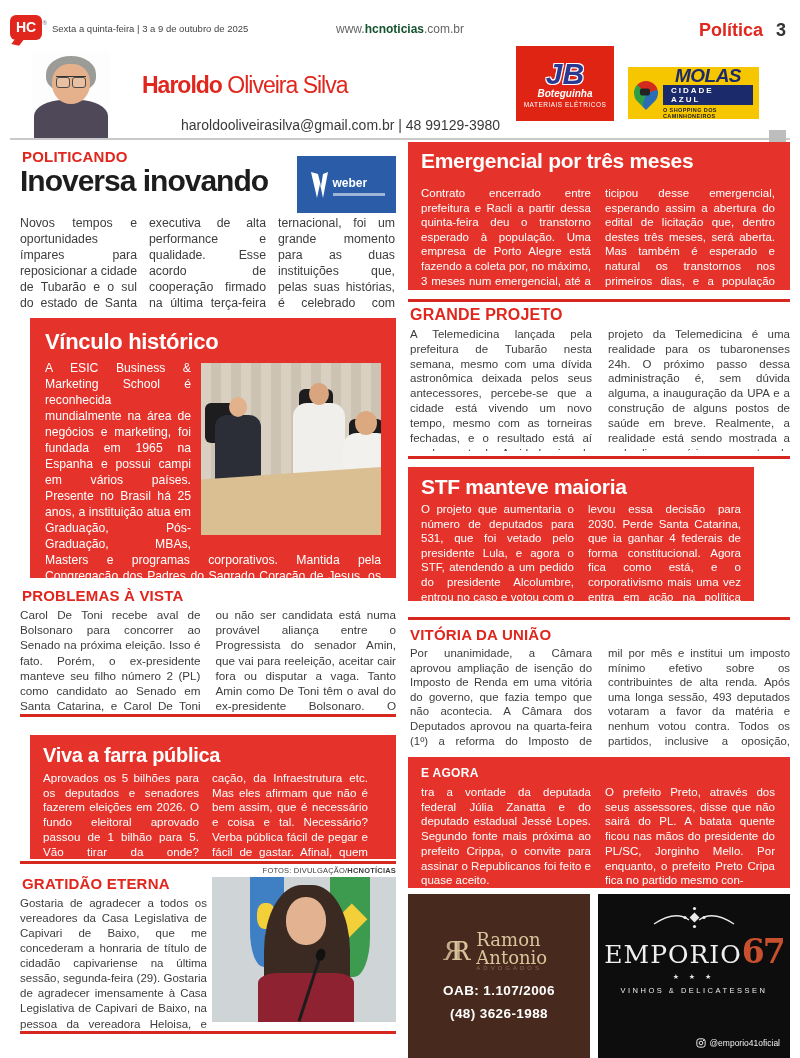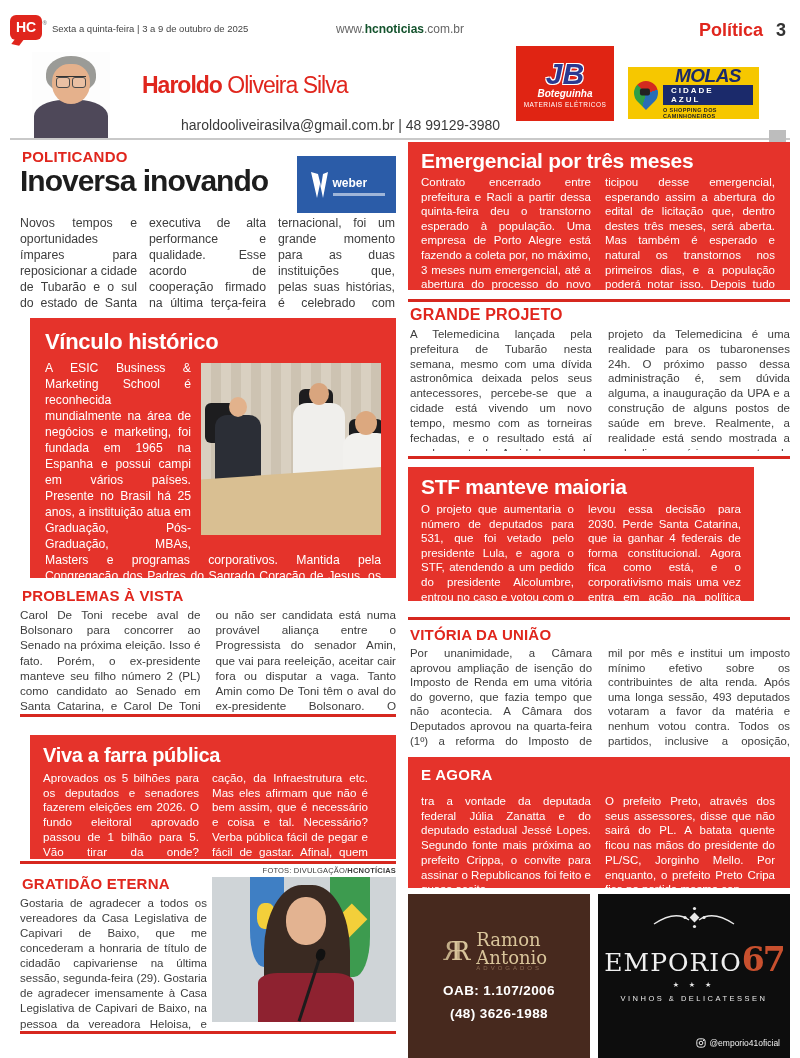--- a/index.html
+++ b/index.html
@@ -96,51 +96,51 @@
   .gp-flag2:after { content:""; position:absolute; left:8px; top:30px; width:22px; height:30px; background:#f3cf3a; transform:rotate(45deg); }
   .gp-hair { position:absolute; left:52px; top:8px; width:86px; height:150px; background:#3a2a22; border-radius:44% 44% 20% 20%; }
   .gp-face { position:absolute; left:74px; top:20px; width:40px; height:48px; background:#e3b391; border-radius:48%; }
   .gp-top { position:absolute; left:46px; top:96px; width:96px; height:50px; background:#8e2230; border-radius:20% 20% 0 0; }
   .gp-mic { position:absolute; left:96px; top:78px; width:3px; height:68px; background:#1c1c1c; transform:rotate(18deg); }
   .gp-mic:before { content:""; position:absolute; left:-3px; top:-8px; width:9px; height:12px; background:#111; border-radius:45%; }
   .ldiv3 { left:20px; top:1031px; width:376px; }
 
   
   .emerg { left:408px; top:142px; width:382px; height:148px; padding:7px 13px; }
-  .emerg .ttl { font-size:21px; margin-bottom:2px; }
+  .emerg .ttl { font-size:21px; margin-bottom:13px; }
   .rbox .cols, .emerg .cols, .stf .cols, .eagora .cols { gap:14px; }
   .emerg .cols > div { width:170px; font-size:11.5px; line-height:1.27; }
   .rdiv-r1 { left:408px; top:299px; width:382px; }
   .grande-h { left:410px; top:306px; font-size:16px; }
   .grande-t { left:410px; top:327px; width:380px; height:124px; gap:16px; overflow:hidden; }
   .grande-t > div { width:182px; font-size:11.5px; line-height:1.29; }
   .rdiv-r2 { left:408px; top:456px; width:382px; }
   .stf { left:408px; top:467px; width:346px; height:134px; padding:8px 13px; }
   .stf .ttl { font-size:21px; margin-bottom:3px; }
   .stf .cols > div { width:170px; font-size:11.5px; line-height:1.27; }
   .rdiv-r3 { left:408px; top:617px; width:382px; }
   .vitoria-h { left:410px; top:626px; }
   .vitoria-t { left:410px; top:646px; width:380px; height:104px; gap:16px; overflow:hidden; }
   .vitoria-t > div { width:182px; font-size:11.4px; line-height:1.28; }
   .eagora { left:408px; top:757px; width:382px; height:131px; padding:9px 13px; }
-  .eagora .ttl { font-size:15px; letter-spacing:.3px; margin-bottom:11px; }
+  .eagora .ttl { font-size:12px; letter-spacing:.3px; margin-bottom:5px; }
   .eagora .cols > div { width:170px; font-size:11.5px; line-height:1.28; }
 
   
   .ramon { left:408px; top:894px; width:182px; height:164px; background:#47291e; display:flex; flex-direction:column; align-items:center; justify-content:center; gap:4px; }
   .r-row { display:flex; align-items:center; gap:6px; }
   .r-mono { font-family:"DejaVu Serif", serif; color:#d8c49a; font-size:26px; line-height:22px; position:relative; }
   .r-mono .flip { position:absolute; left:-7px; top:0; transform:scaleX(-1); opacity:.85; }
   .r-name { font-family:"DejaVu Serif", serif; color:#d8c49a; font-size:18px; line-height:18px; }
   .r-sub { color:#8a6a52; font-size:6px; letter-spacing:3px; margin-top:-2px; }
   .r-oab, .r-tel { color:#fff; font-weight:bold; font-size:13.5px; margin-top:8px; letter-spacing:.4px; }
   .r-tel { margin-top:4px; }
   .emporio { left:598px; top:894px; width:192px; height:164px; background:#0d0d0d; display:flex; flex-direction:column; align-items:center; padding-top:12px; position:absolute; }
   .e-flourish { color:#e9e9e9; }
-  .e-name-row { display:flex; align-items:baseline; margin-top:8px; }
+  .e-name-row { display:flex; align-items:baseline; margin-top:0; }
   .e-name { font-family:"DejaVu Serif", serif; color:#efefef; font-size:25px; letter-spacing:1px; }
   .e-num { font-family:"DejaVu Serif", serif; color:#c8502e; font-size:33px; font-weight:bold; letter-spacing:-2px; }
   .e-stars { color:#e9e9e9; font-size:7px; letter-spacing:4px; margin-top:2px; }
   .e-tag { color:#e9e9e9; font-size:7.5px; letter-spacing:2.5px; margin-top:5px; }
   .e-insta { position:absolute; right:10px; bottom:10px; display:flex; align-items:center; gap:3px; color:#efefef; font-size:8.5px; }
 </style>
 </head>
 <body>
 
 <div class="abs hc-logo">

